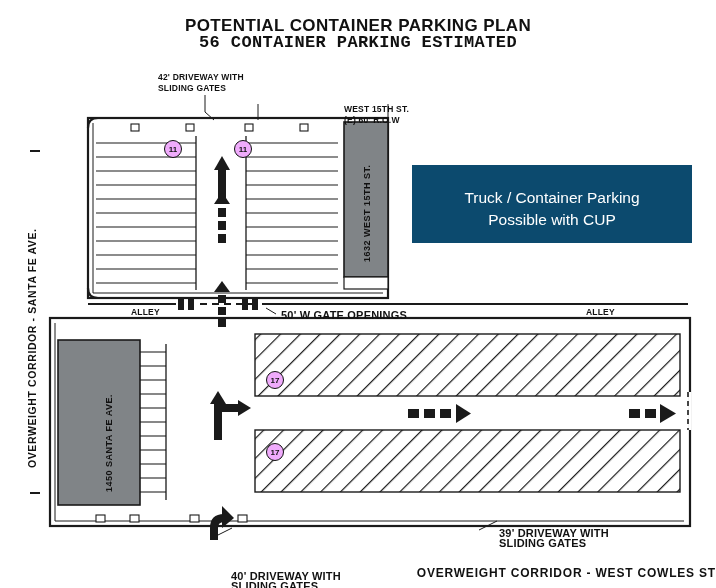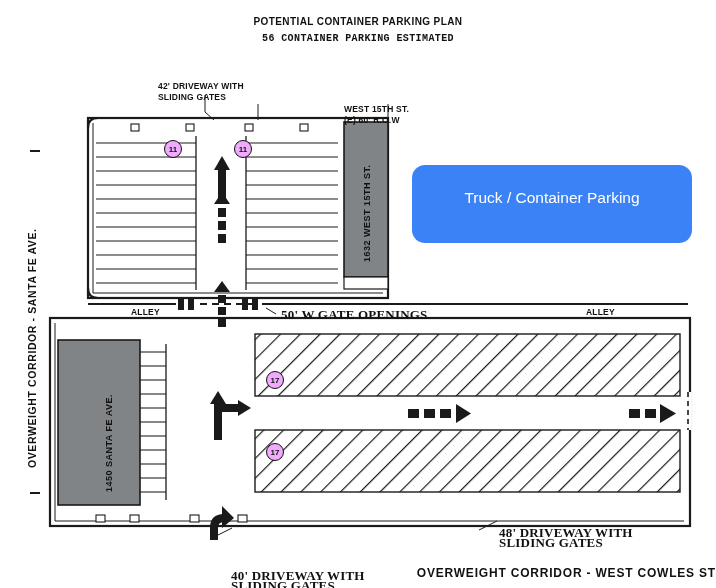--- a/index.html
+++ b/index.html
@@ -1,25 +1,25 @@
 <!DOCTYPE html>
 <html><head>
 <meta charset="utf-8">
 <style>
   html,body{margin:0;padding:0;background:#ffffff;}
   body{width:716px;height:588px;position:relative;overflow:hidden;
        font-family:"Liberation Sans",sans-serif;color:#111;}
   .abs{position:absolute;}
-  .ttl{font-size:10px;font-weight:bold;letter-spacing:.4px;text-align:center;width:100%;}
+  .ttl{font-size:17px;font-weight:bold;letter-spacing:.4px;text-align:center;width:100%;}
   .lbl{font-size:8.5px;font-weight:bold;letter-spacing:.2px;line-height:11px;}
-  .lbl-s{font-size:13px;font-weight:bold;letter-spacing:.2px;line-height:10px;font-family:Liberation Serif, serif;}
+  .lbl-s{font-size:11px;font-weight:bold;letter-spacing:.2px;line-height:10px;}
   .rot-l{transform:rotate(-90deg);transform-origin:left top;white-space:nowrap;}
   .side{font-size:10.5px;font-weight:bold;letter-spacing:.6px;}
   .bottom{font-size:12px;font-weight:bold;letter-spacing:.8px;text-align:right;width:100%;}
-  .callout{background:#3b82f6;color:#fff;border-radius:13px;}
+  .callout{background:#0c4a6e;color:#fff;}
   .callout-txt{font-size:15.5px;line-height:22px;text-align:center;padding-top:22px;}
   .circ{width:16px;height:16px;border:1.4px solid #111;border-radius:50%;
         font-size:8px;font-weight:bold;display:flex;align-items:center;justify-content:center;background:#f0abfc;}
   svg{display:block;}
   .bld{font-size:9px;font-weight:bold;letter-spacing:.5px;color:#111;}
 </style>
 </head>
 <body>
 
 <div class="abs ttl" style="top:16px;left:0;">POTENTIAL CONTAINER PARKING PLAN</div>
@@ -181,39 +181,40 @@
 <div class="abs circ" style="top:371px;left:266px;">
     <span>17</span>
   </div>
 <div class="abs circ" style="top:443px;left:266px;">
     <span>17</span>
   </div>
 
 <div class="abs callout" style="top:165px;left:412px;width:280px;height:78px;">
   <div class="callout-txt">
     <div>Truck / Container Parking</div>
+    <div>Possible with CUP</div>
   </div>
 </div>
 
-<div class="abs lbl" style="top:81px;left:158px;white-space:pre-line;">42' DRIVEWAY WITH
+<div class="abs lbl" style="top:72px;left:158px;white-space:pre-line;">42' DRIVEWAY WITH
 SLIDING GATES</div>
 
 <div class="abs lbl" style="top:86px;left:344px;white-space:pre-line;margin-top:18px;">WEST 15TH ST.
 (E) 60' R.O.W</div>
 
 <div class="abs lbl" style="top:307px;left:131px;">ALLEY</div>
 
 <div class="abs lbl" style="top:307px;left:586px;">ALLEY</div>
 
 <div class="abs lbl-s" style="top:310px;left:281px;">50'  W GATE OPENINGS</div>
 
 <div class="abs lbl-s" style="top:531px;left:231px;white-space:pre-line;margin-top:40px;">40' DRIVEWAY WITH
 SLIDING GATES</div>
 
-<div class="abs lbl-s" style="top:528px;left:499px;white-space:pre-line;">48' DRIVEWAY WITH
+<div class="abs lbl-s" style="top:528px;left:499px;white-space:pre-line;">39' DRIVEWAY WITH
 SLIDING GATES</div>
 
 <div class="abs bld rot-l" style="top:262px;left:362px;">1632 WEST 15TH ST.</div>
 
 <div class="abs bld rot-l" style="top:492px;left:104px;">1450 SANTA FE AVE.</div>
 
 <div class="abs side rot-l" style="top:468px;left:26px;">OVERWEIGHT CORRIDOR - SANTA FE AVE.</div>
 
 <div class="abs bottom" style="top:566px;left:0;">OVERWEIGHT CORRIDOR - WEST COWLES ST</div>
 

